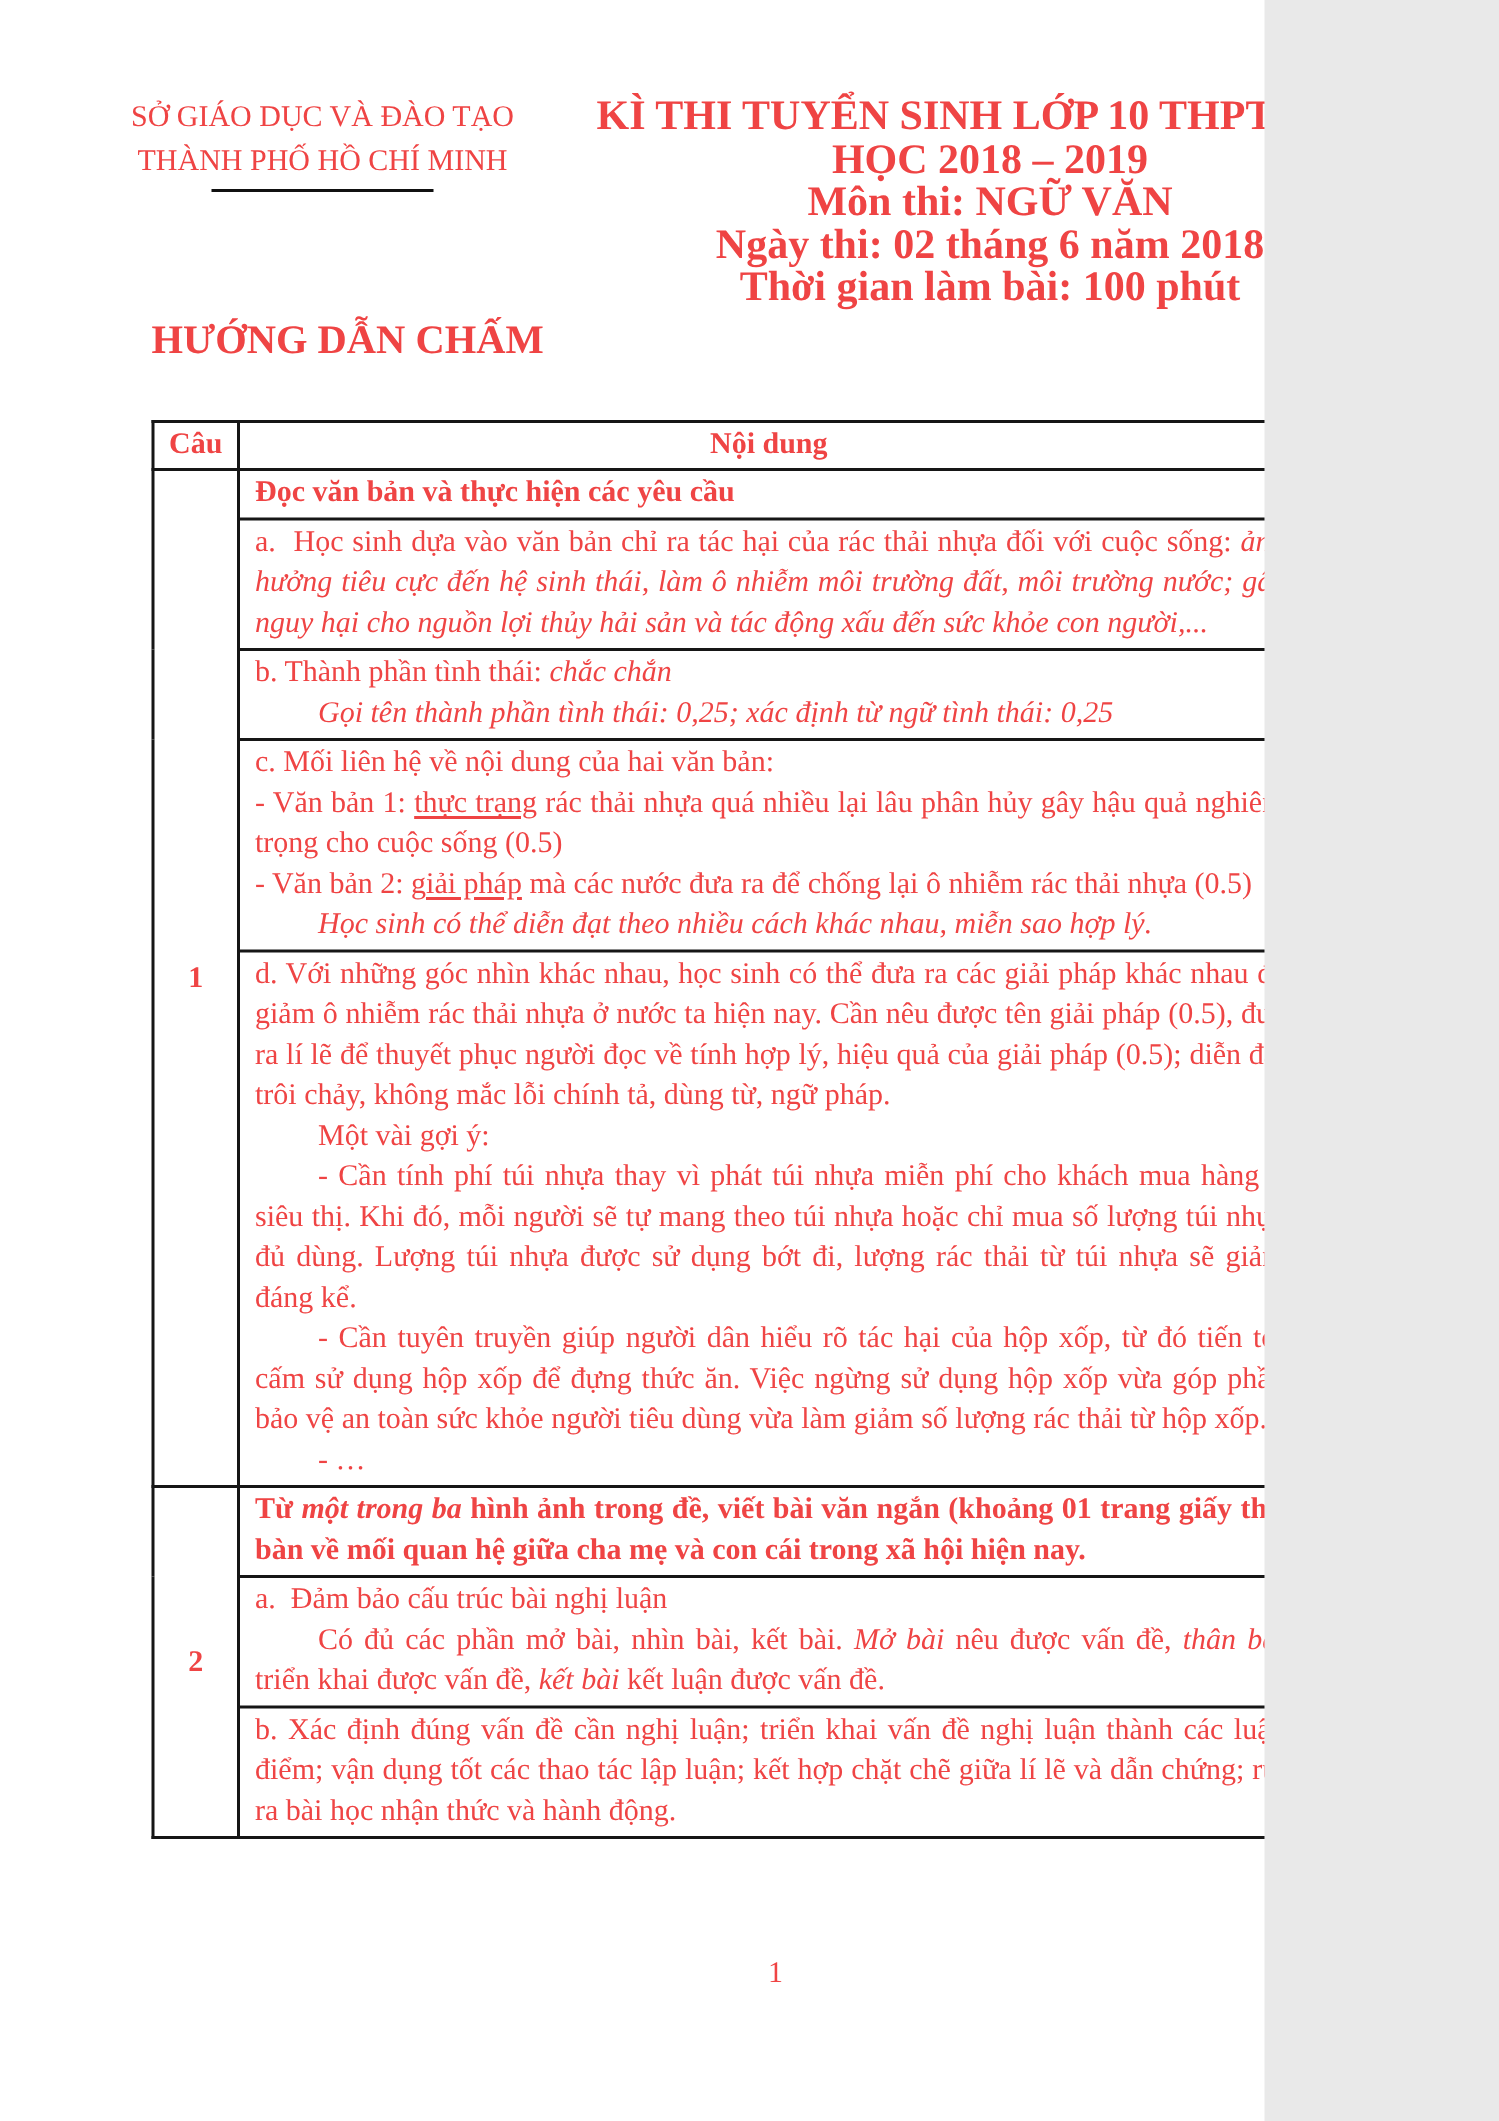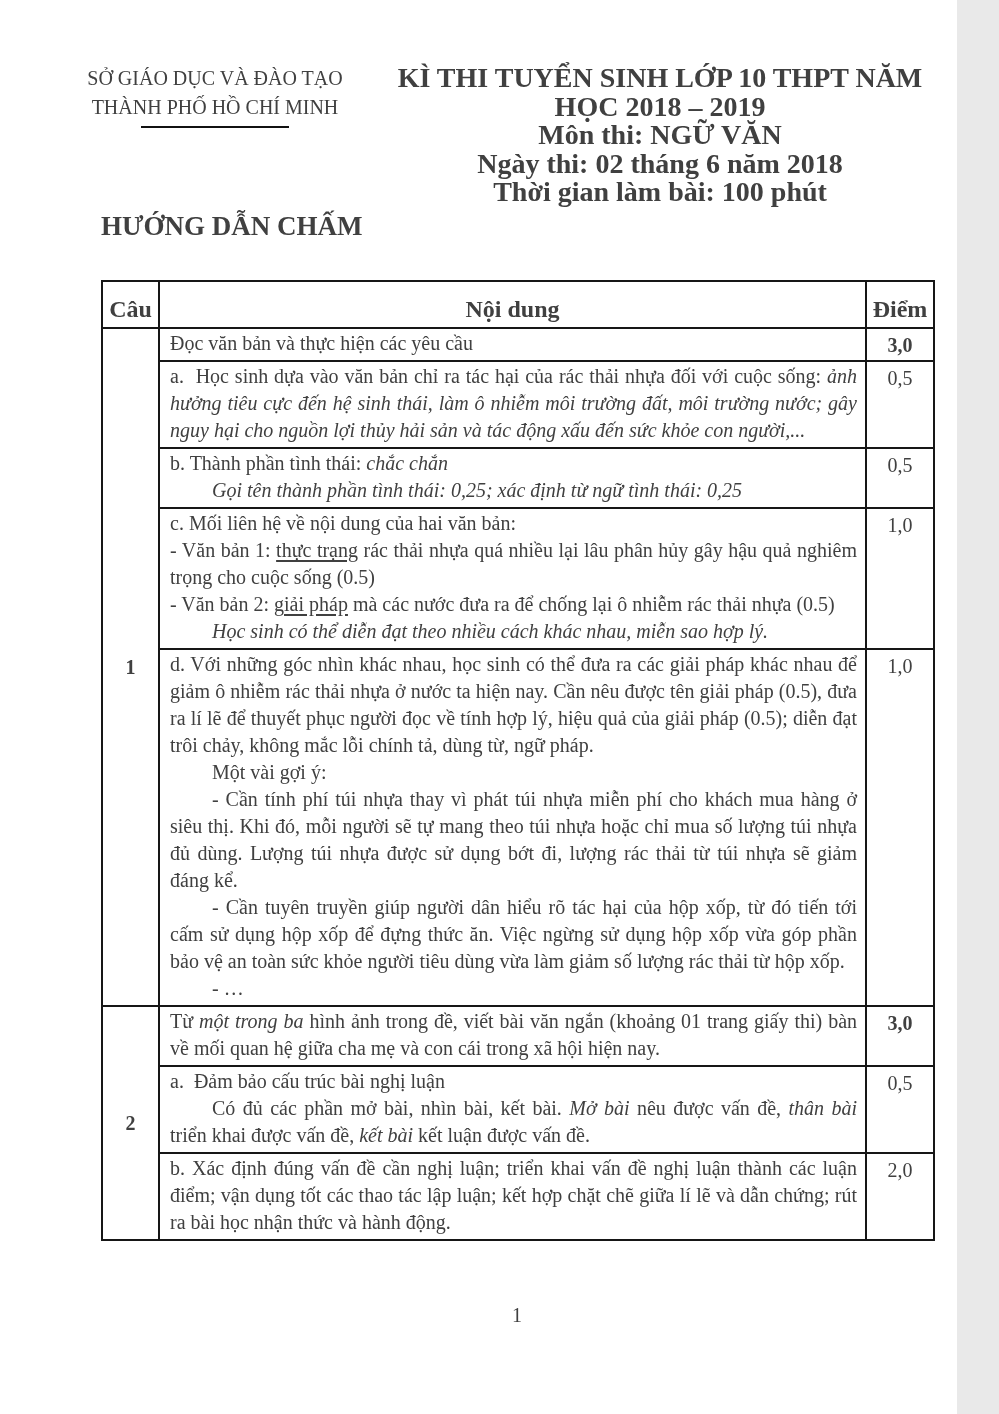--- a/index.html
+++ b/index.html
@@ -1,23 +1,23 @@
 <!DOCTYPE html>
 <html lang="vi"><head>
 <meta charset="utf-8">
 <style>
   * { margin:0; padding:0; box-sizing:border-box; }
   html,body { background:#e9e9e9; }
   body { width:999px; }
   .page {
     position:relative;
-    width:957px; height:1414px;
+    width:843px; height:1414px;
     background:#ffffff;
     font-family:"Liberation Serif","DejaVu Serif",serif;
-    color:#404040;
+    color:#ef4444;
     overflow:hidden;
   }
   
   .header-left {
     position:absolute; top:64px; left:58px; width:314px;
     text-align:center; font-size:20px; line-height:29px;
   }
   .header-left .rule {
     width:148px; height:0; border-top:2px solid #111; margin:4px auto 0;
   }
@@ -30,33 +30,33 @@
     position:absolute; top:211px; left:101px; width:832px;
     font-weight:700; font-size:27px;
   }
   
   table.rubric {
     position:absolute; top:280px; left:101px; width:832px;
     border-collapse:collapse; table-layout:fixed;
   }
   table.rubric th, table.rubric td { border:2px solid #161616; }
   table.rubric thead th {
-    font-size:24px; font-weight:700; text-align:center;
-    padding:14px 2px 4px;
+    font-size:20px; font-weight:700; text-align:center;
+    padding:3px 2px 4px;
   }
   td.cau {
     text-align:center; vertical-align:middle;
     font-weight:700; font-size:20px;
   }
   td.content {
     padding:1px 8px 3px 10px;
     font-size:20px; line-height:27px;
     text-align:justify; vertical-align:top;
   }
-  td.content.bold-row { font-weight:400;margin-top:16px; }
+  td.content.bold-row { font-weight:700;margin-top:16px; }
   .para { text-align:justify; }
   .para.indent { text-indent:42px; }
   td.diem {
     text-align:center; vertical-align:top;
     font-size:20px; line-height:27px; padding-top:3px;
   }
   td.diem.bold { font-weight:700; }
   .s-i  { font-style:italic; }
   .s-u  { text-decoration:underline; text-underline-offset:3px; }
   

